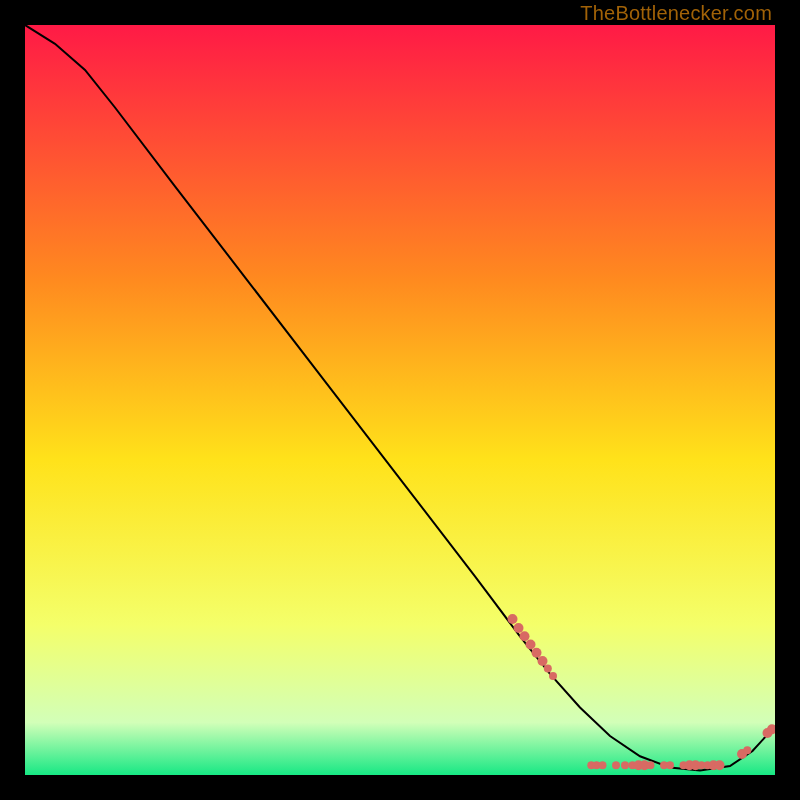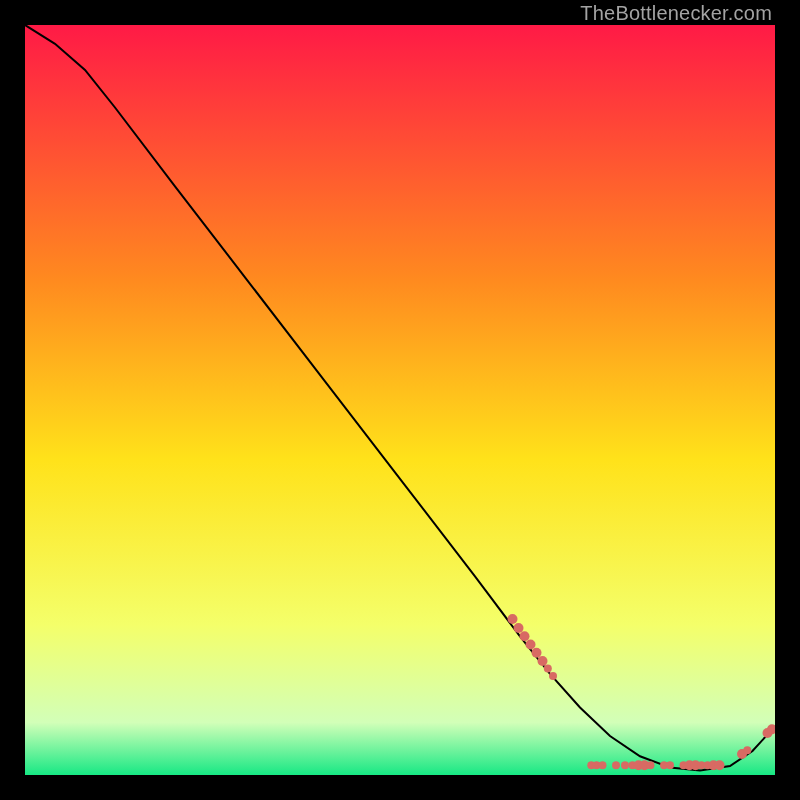--- a/index.html
+++ b/index.html
@@ -23,21 +23,21 @@
     position: absolute;
     left: 0;
     top: 0;
     width: 750px;
     height: 750px;
   }
   .watermark {
     position: absolute;
     top: 2px;
     right: 28px;
-    color: #a3a3a3;
+    color: #a16207;
     font-size: 20px;
     font-weight: 500;
     letter-spacing: 0.2px;
   }
 </style>
 </head>
 <body>
 
 <div class="watermark">TheBottlenecker.com</div>
 

